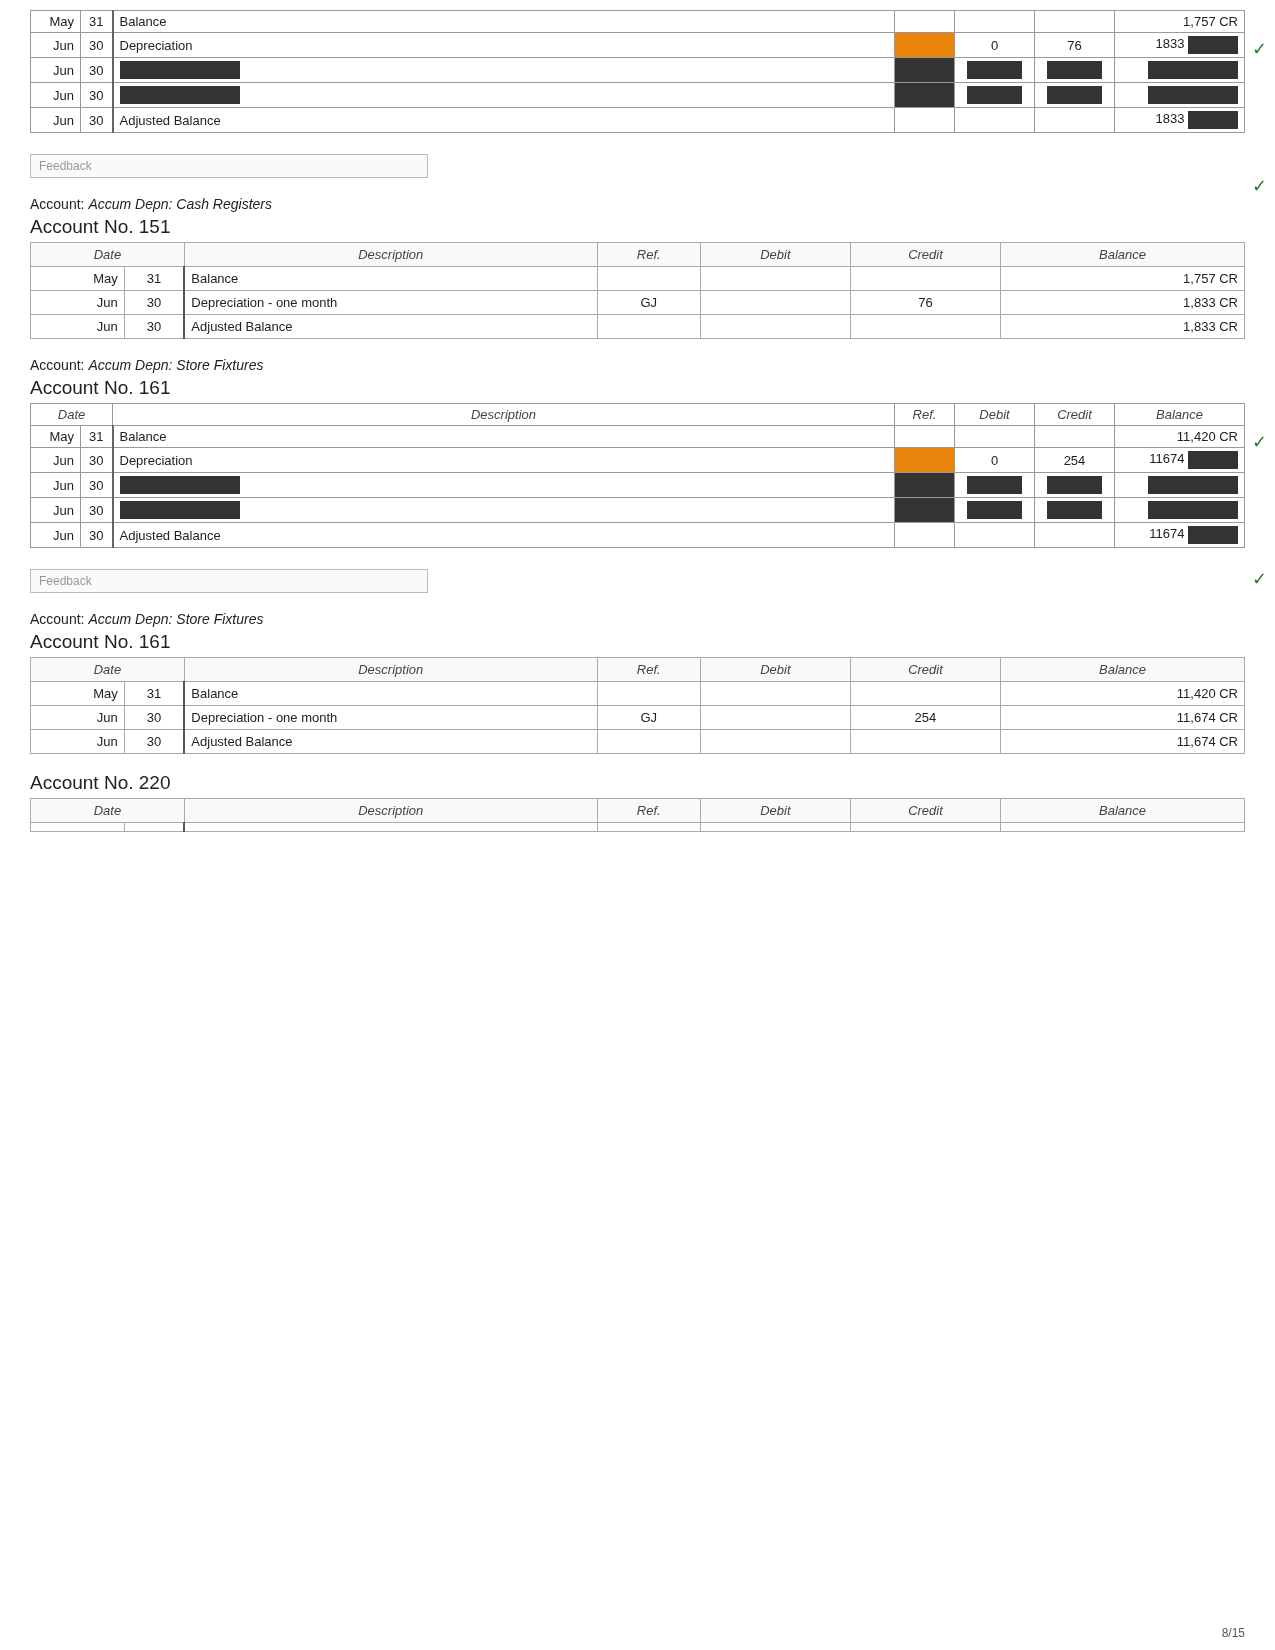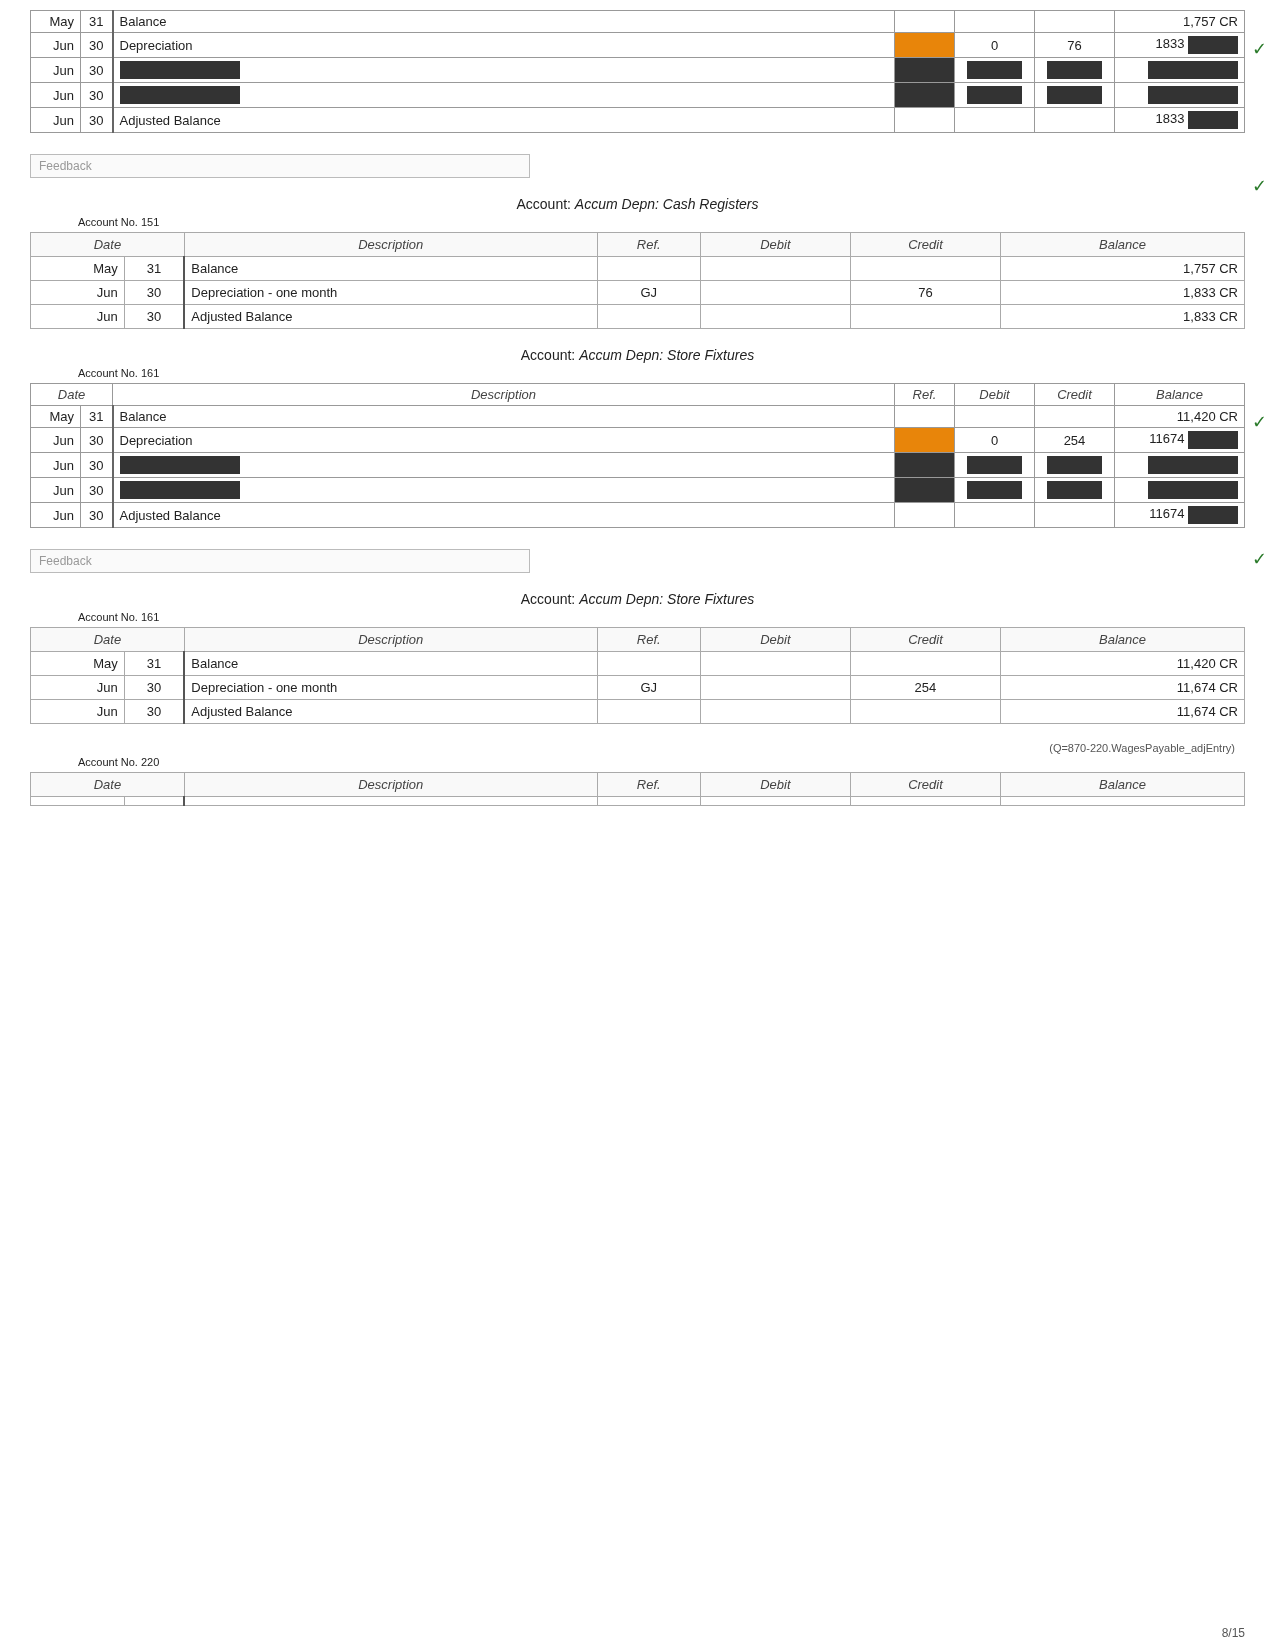--- a/index.html
+++ b/index.html
@@ -57,29 +57,28 @@
       background: #333;
       color: #333;
       width: 80px;
       height: 18px;
       vertical-align: middle;
     }
 
     .account-header {
       margin: 8px 0 4px 0;
       font-size: 14px;
-      text-align: center;
     }
     .account-header .italic { font-style: italic; }
-    .account-no { font-size: 11px; margin-bottom: 4px; margin-left: 48px; }
+    .account-no { font-size: 19px; margin-bottom: 4px; }
 
     .feedback-box {
       border: 1px solid #bbb;
       padding: 4px 8px;
-      width: 500px;
+      width: 398px;
       min-height: 24px;
       margin-bottom: 8px;
       color: #999;
       font-size: 12px;
       background: #fafafa;
     }
 
     .ref-note {
       text-align: right;
       font-size: 11px;
@@ -416,21 +415,20 @@
           <td class="desc">Adjusted Balance</td>
           <td class="ref"></td>
           <td class="debit"></td>
           <td class="credit"></td>
           <td class="balance">11,674 CR</td>
         </tr>
       </tbody>
     </table>
   </div>
 
-  <div class="ref-note">(Q=870-220.WagesPayable_adjEntry)</div>
 
   <div class="section">
     <div class="account-no">Account No. 220</div>
     <table class="ledger-table">
       <thead>
         <tr>
           <th colspan="2">Date</th>
           <th>Description</th>
           <th>Ref.</th>
           <th>Debit</th>

